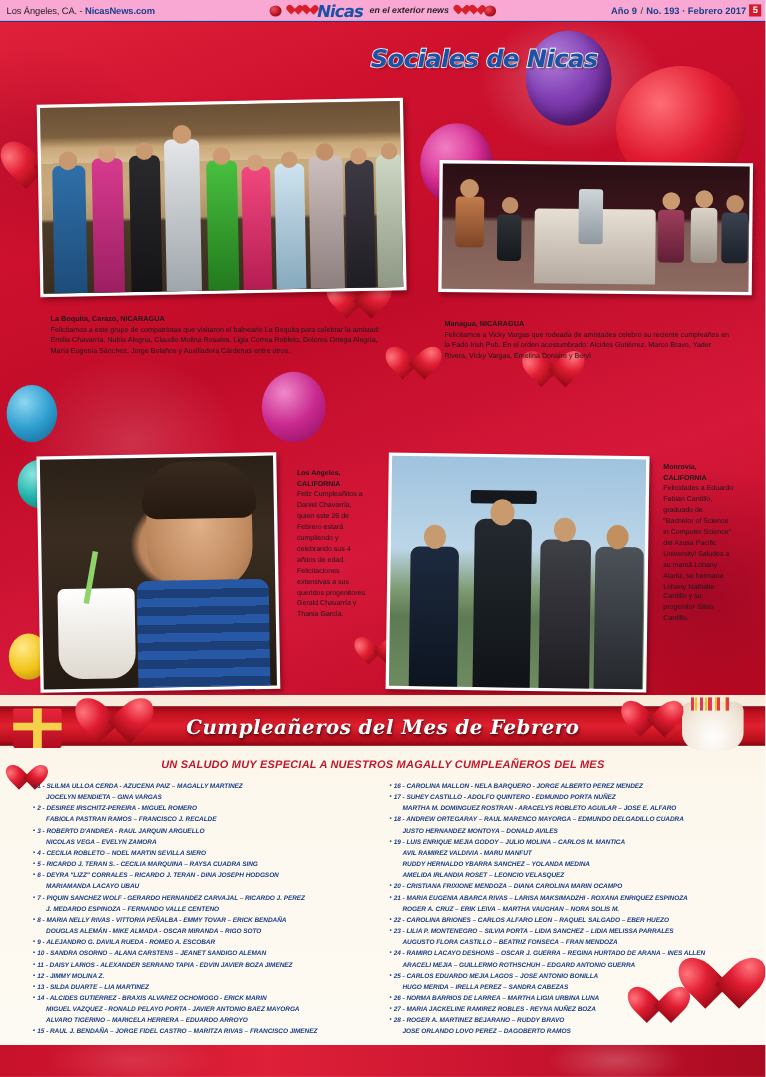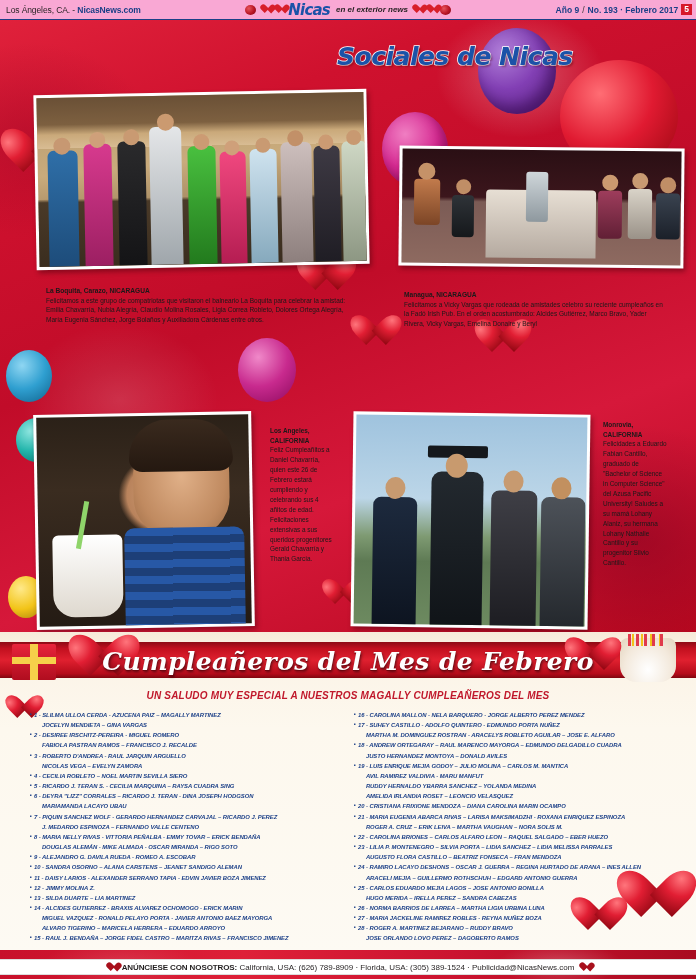--- a/index.html
+++ b/index.html
@@ -112,21 +112,21 @@
     border-radius: 50% 50% 0 0;
     background: radial-gradient(circle at 35% 25%, #ff757c 0%, #e11e33 45%, #8e0611 100%);
   }
   .bigheart span:before { left:50%; transform: rotate(-45deg); transform-origin: 0 100%; }
   .bigheart span:after  { left:50%; transform: rotate(45deg);  transform-origin: 100% 100%; }
 
   
   .t-sociales {
     position: absolute; left: 337px; top: 22px;
     font-family: "DejaVu Sans", sans-serif;
-    font-size: 25px; font-weight: 900; font-style: italic;
+    font-size: 22px; font-weight: 900; font-style: italic;
     color: #1b52a8;
     -webkit-text-stroke: 1.6px #ffffff;
     paint-order: stroke fill;
     letter-spacing: -0.5px;
     text-shadow: 2px 2px 2px rgba(80,0,10,.35);
     white-space: nowrap;
   }
   .t-exterior {
     position: absolute; left: 478px; top: 46px;
     font-family: "DejaVu Sans", sans-serif;
@@ -199,21 +199,21 @@
     overflow: hidden;
   }
   .cumple-band {
     position: absolute; left: 0; top: 10px; width: 696px; height: 36px;
     background: linear-gradient(to bottom, #8e0b16 0%, #c2101f 18%, #e0202f 50%, #b50c1b 88%, #80060f 100%);
   }
   .cumple-title {
     position: absolute; left: 0; top: 11px; width: 696px; height: 36px;
     display:flex; align-items:center; justify-content:center;
     font-family: "DejaVu Serif", serif;
-    font-size: 25px; font-style: italic; font-weight: 700;
+    font-size: 18px; font-style: italic; font-weight: 700;
     color: #ffffff;
     text-shadow: 0 1px 0 #6d0710, 1px 2px 3px rgba(0,0,0,.55);
     letter-spacing: 0.4px;
   }
   .deco { position:absolute; }
   .cake {
     width: 56px; height: 44px; left: 620px; top: 6px;
     background: radial-gradient(ellipse at 50% 72%, #fff 0%, #f3e9dc 60%, #e2d2bc 100%);
     border-radius: 8px 8px 16px 16px;
   }
@@ -643,19 +643,14 @@
             <span class="lines">
               <div>28 - ROGER A. MARTINEZ BEJARANO – RUDDY BRAVO</div>
               <div class="cont">JOSE ORLANDO LOVO PEREZ – DAGOBERTO RAMOS</div>
             </span>
           </div>
         </div>
     </div>
   </div>
 
   <div class="footer-red"></div>
-  <div class="footer-bar">
-    <span class="heartico dark"></span>
-    <span class="footer-text"><span class="hdr">ANÚNCIESE CON NOSOTROS:</span><span> California, USA: (626) 789-8909 · Florida, USA: (305) 389-1524 · Publicidad@NicasNews.com</span></span>
-    <span class="heartico dark"></span>
-  </div>
 
 </div>
 
 </body></html>

